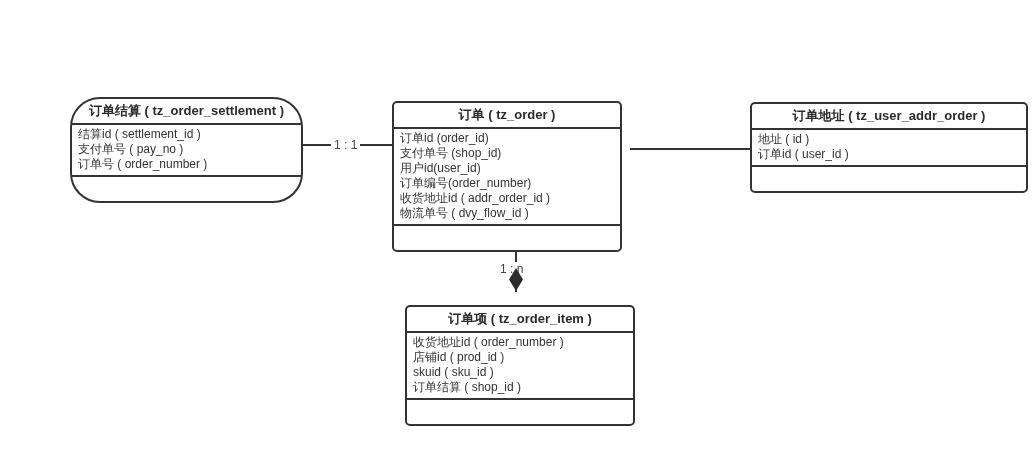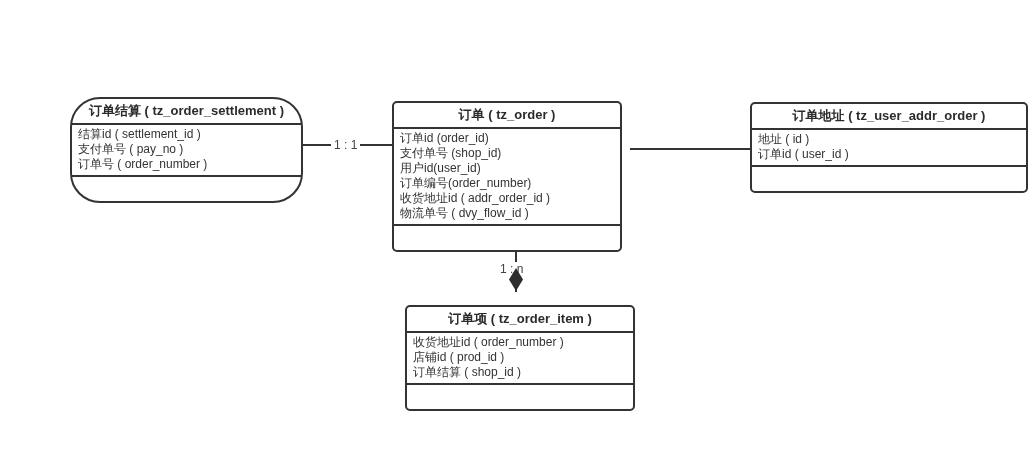--- a/index.html
+++ b/index.html
@@ -106,20 +106,21 @@
       <div class="field">订单id ( user_id )</div>
     </div>
     <div class="entity-footer"></div>
   </div>
 
   <div class="entity" style="left:405px; top:294px; width:230px;margin-top:11px;">
     <div class="entity-title">订单项 ( tz_order_item )</div>
     <div class="entity-fields">
       <div class="field">收货地址id ( order_number )</div>
       <div class="field">店铺id ( prod_id )</div>
+      <div class="field">skuid ( sku_id )</div>
       <div class="field">订单结算 ( shop_id )</div>
     </div>
     <div class="entity-footer"></div>
   </div>
 
   <span class="conn-label" style="left:331px; top:138px;">1 : 1</span>
   <span class="conn-label" style="left:497px; top:262px;">1 : n</span>
 
   <svg class="diamond" style="left:509px; top:268px;" width="14" height="23" viewBox="0 0 14 23">
     <polygon points="7,0 14,11.5 7,23 0,11.5" fill="#2d2d2d"></polygon>

